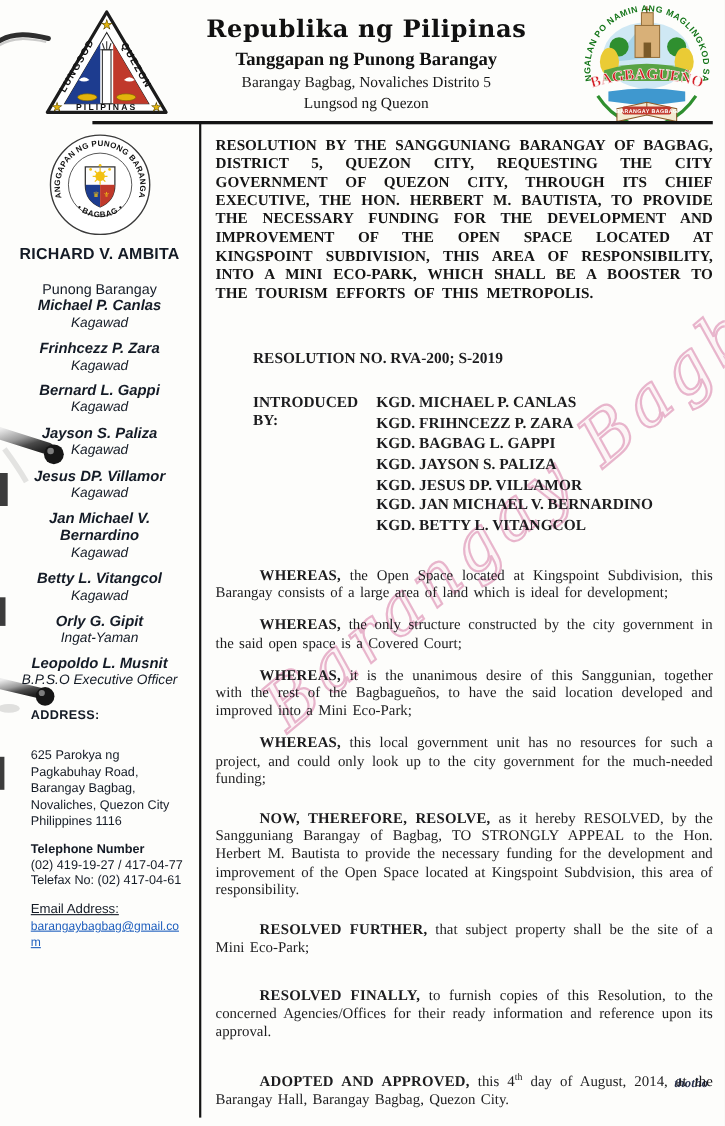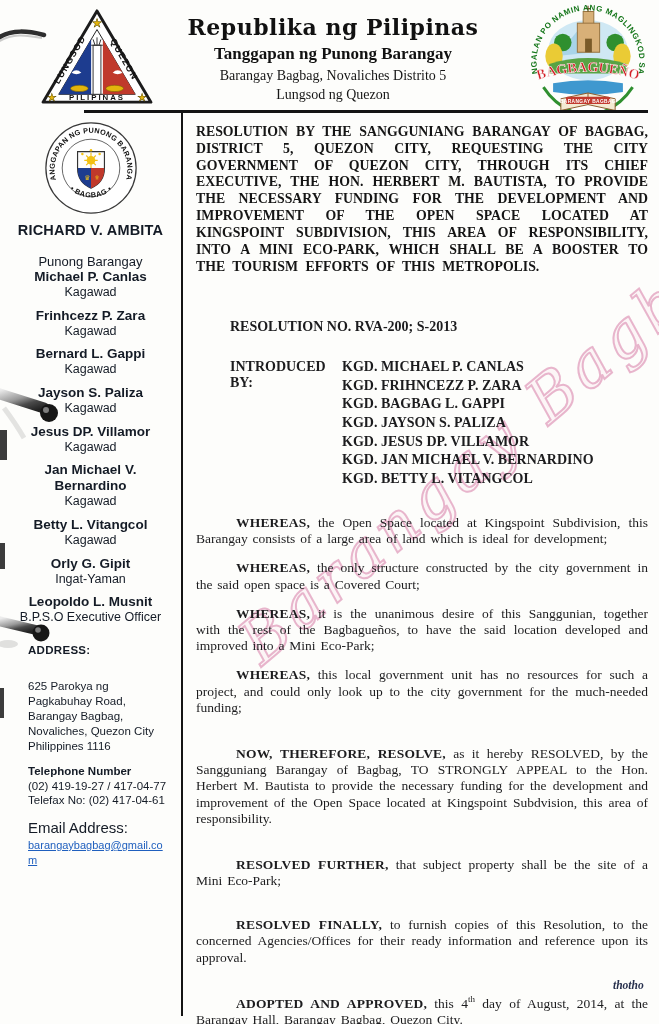--- a/index.html
+++ b/index.html
@@ -17,41 +17,41 @@
   .hdr-line{font-size:14px;margin-top:2px;color:#161616;}
   .qc-logo{position:absolute;left:36px;top:6px;}
   .bb-logo{position:absolute;left:524px;top:-6px;}
   
   .sidebar{position:absolute;left:0;top:116px;width:181px;text-align:center;
     font-family:"Liberation Sans","DejaVu Sans",sans-serif;color:#141b26;}
   .seal-wrap{margin:4px auto 2px auto;width:96px;}
   .captain-name{font-weight:bold;font-size:14.5px;letter-spacing:.2px;}
   .captain-title{font-size:13px;margin-top:16px;}
   .council-heading{font-weight:bold;font-style:italic;font-size:13.5px;margin-top:18px;margin-bottom:10px;}
-  .member{margin-bottom:8px;line-height:1.18;padding:0 14px;}
+  .member{margin-bottom:8px;line-height:1.18;padding:0 14px;font-style:italic;}
   .member-name{font-weight:bold;font-size:13.5px;}
   .member-role{font-size:12.5px;}
   .addr{ text-align:left;padding:10px 12px 0 28px;line-height:1.3;font-size:11.5px;}
   .addr-heading{font-weight:bold;font-size:11.5px;margin-bottom:21px;letter-spacing:.3px;}
   .addr-text{margin-bottom:10px;}
   .phone-heading{font-weight:bold;}
-  .email-heading{margin-top:10px;font-size:15px;}
+  .email-heading{margin-top:10px;font-size:12px;text-decoration:underline;}
   .email-link{color:#1f5fbe;text-decoration:underline;font-size:11px;word-break:break-all;}
   
   .doc-body{position:absolute;left:196px;top:124px;width:452px;}
   .doc-title{font-weight:bold;font-size:13.8px;line-height:1.22;text-align:justify;word-spacing:4px;color:#151515;}
   .res-no{font-weight:bold;font-size:14px;margin:44px 0 0 34px;}
   .intro-row{display:flex;margin:24px 0 0 34px;}
   .intro-label{font-weight:bold;font-size:14px;width:112px;flex:0 0 112px;}
   .intro-names{font-weight:bold;font-size:14px;line-height:1.18;}
   .intro-names div{margin-bottom:2px;}
   .paras{margin-top:26px;}
   .para{font-size:13.5px;line-height:1.2;text-align:justify;text-indent:40px;margin:0 0 13px 0;word-spacing:1.5px;}
   .para b{letter-spacing:.2px;}
-  .mt-md{margin-top:30px;}
+  .mt-md{margin-top:20px;}
   .mt-lg{margin-top:28px;}
   sup{font-size:9px;}
   .initials{position:absolute;left:588px;top:979px;font-weight:bold;font-style:italic;font-size:11.5px;color:#27304d;
     font-family:"Liberation Serif",serif;padding-left:25px;}
   
   .watermark{
     position:absolute;left:252px;top:612px;width:600px;height:86px;z-index:0;pointer-events:none;
     font-family:"DejaVu Serif",serif;font-style:italic;font-size:62px;letter-spacing:6px;white-space:nowrap;
     color:rgba(248,228,237,.35);-webkit-text-stroke:2px rgba(226,164,192,.8);
     transform:rotate(-40deg);transform-origin:0 50%;
@@ -210,21 +210,21 @@
       <div>(02) 419-19-27 / 417-04-77</div>
       <div>Telefax No: (02) 417-04-61</div>
       <div class="email-heading">Email Address:</div>
       <a class="email-link" href="#">barangaybagbag@gmail.com</a>
     </div>
   </div>
 
   <div class="doc-body">
     <div class="doc-title">RESOLUTION BY THE SANGGUNIANG BARANGAY OF BAGBAG, DISTRICT 5, QUEZON CITY, REQUESTING THE CITY GOVERNMENT OF QUEZON CITY, THROUGH ITS CHIEF EXECUTIVE, THE HON. HERBERT M. BAUTISTA, TO PROVIDE THE NECESSARY FUNDING FOR THE DEVELOPMENT AND IMPROVEMENT OF THE OPEN SPACE LOCATED AT KINGSPOINT SUBDIVISION, THIS AREA OF RESPONSIBILITY, INTO A MINI ECO-PARK, WHICH SHALL BE A BOOSTER TO THE TOURISM EFFORTS OF THIS METROPOLIS.</div>
 
-    <div class="res-no">RESOLUTION NO. RVA-200; S-2013</div>
+    <div class="res-no">RESOLUTION NO. RVA-200; S-2019</div>
 
     <div class="intro-row">
       <div class="intro-label">INTRODUCED BY:</div>
       <div class="intro-names">
         <div>KGD. MICHAEL P. CANLAS</div>
         <div>KGD. FRIHNCEZZ P. ZARA</div>
         <div>KGD. BAGBAG L. GAPPI</div>
         <div>KGD. JAYSON S. PALIZA</div>
         <div>KGD. JESUS DP. VILLAMOR</div>
         <div>KGD. JAN MICHAEL V. BERNARDINO</div>

